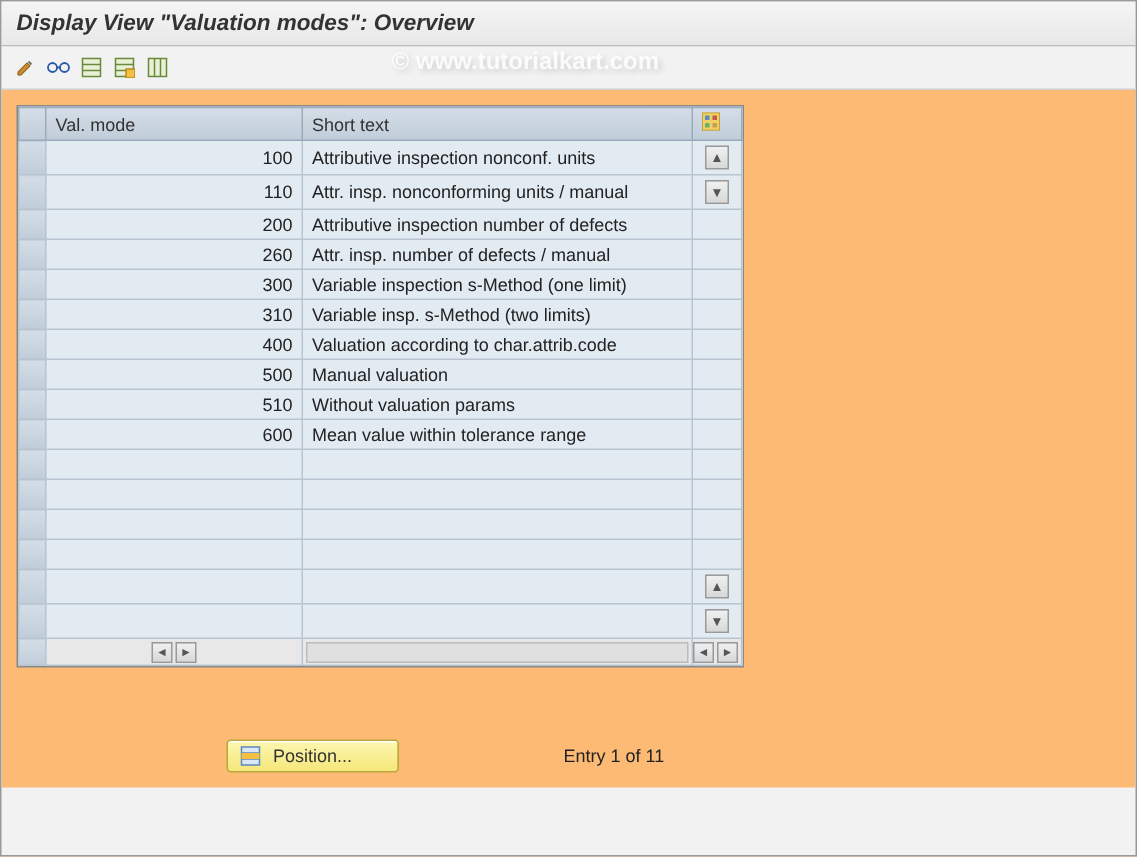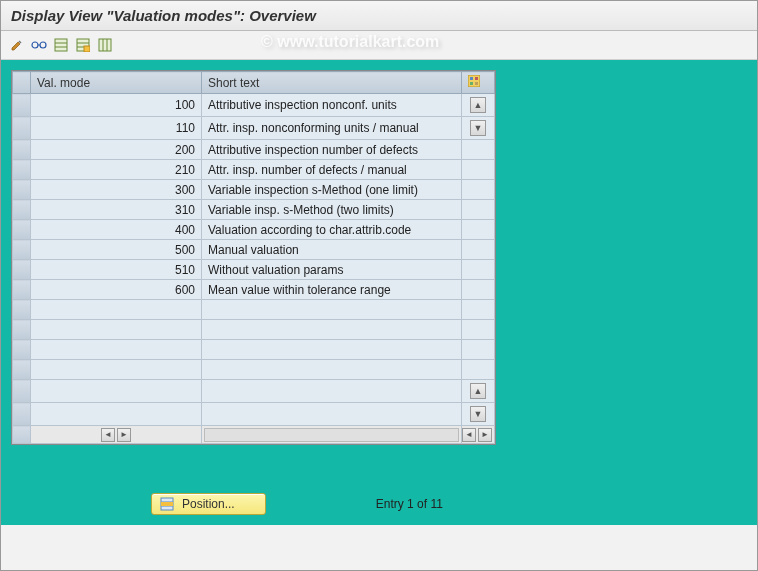--- a/index.html
+++ b/index.html
@@ -45,21 +45,21 @@
       left: 260px;
       color: rgba(255,255,255,0.85);
       font-size: 16px;
       font-weight: bold;
       text-shadow: 2px 2px 4px rgba(0,0,0,0.15);
       pointer-events: none;
       z-index: 100;
     }
     .main-area {
       padding: 10px;
-      background: #14b8a6;
+      background: #fdba74;
     }
     .table-container {
       display: inline-block;
       border: 1px solid #888;
       background: #d9e5f0;
       position: relative;
     }
     .data-table {
       border-collapse: collapse;
       background: #d9e5f0;
@@ -273,21 +273,21 @@
             </td>
           </tr>
           <tr>
             <td class="row-selector"></td>
             <td class="col-valmode">200</td>
             <td class="col-shorttext">Attributive inspection number of defects</td>
             <td class="vscroll-col"></td>
           </tr>
           <tr>
             <td class="row-selector"></td>
-            <td class="col-valmode">210</td>
+            <td class="col-valmode">260</td>
             <td class="col-shorttext">Attr. insp. number of defects / manual</td>
             <td class="vscroll-col"></td>
           </tr>
           <tr>
             <td class="row-selector"></td>
             <td class="col-valmode">300</td>
             <td class="col-shorttext">Variable inspection s-Method (one limit)</td>
             <td class="vscroll-col"></td>
           </tr>
           <tr>

